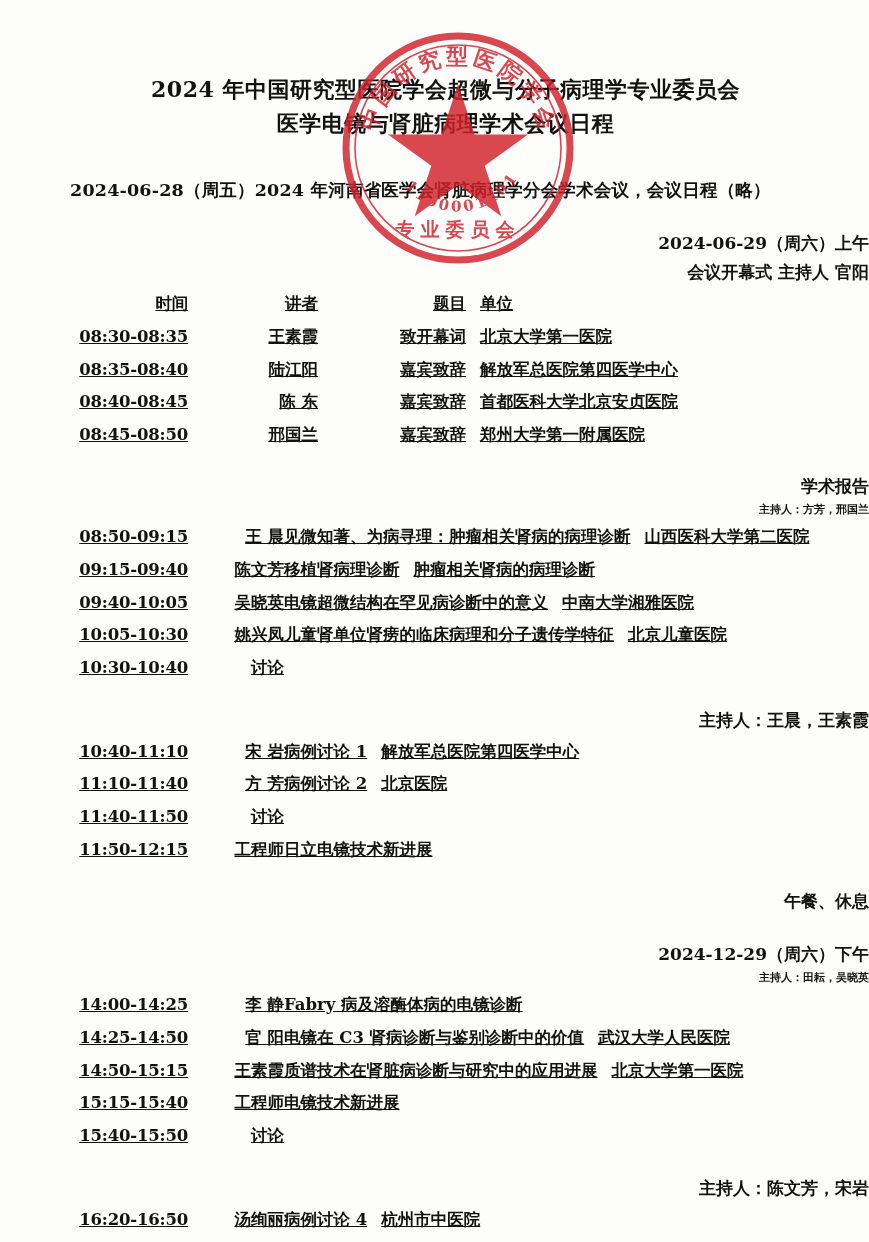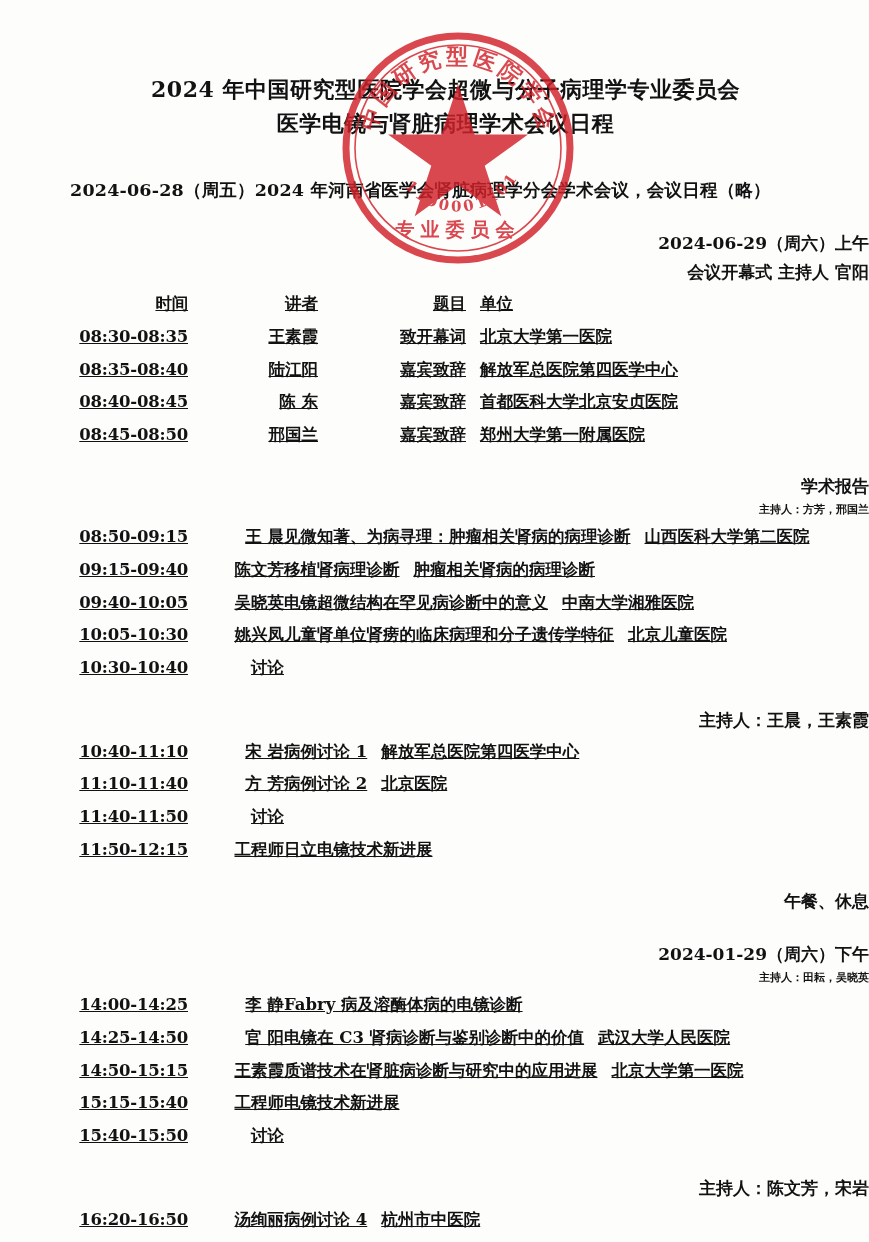--- a/index.html
+++ b/index.html
@@ -261,21 +261,21 @@
           <span class="c-speaker">工程师</span>
           <span class="c-topic">日立电镜技术新进展</span>
           <span class="c-org"></span>
         </div>
       </div>
 
       <div class="plainline">午餐、休息</div>
     </div>
 
     <div class="section">
-      <div class="daterow">2024-01-29（周六）下午</div>
+      <div class="daterow">2024-12-29（周六）下午</div>
       <div class="hostline">主持人：田耘，吴晓英</div>
 
       <div class="rows">
         <div class="row">
           <span class="c-time">14:00-14:25</span>
           <span class="c-speaker">李 静</span>
           <span class="c-topic">Fabry 病及溶酶体病的电镜诊断</span>
         </div>
         <div class="row">
           <span class="c-time">14:25-14:50</span>

